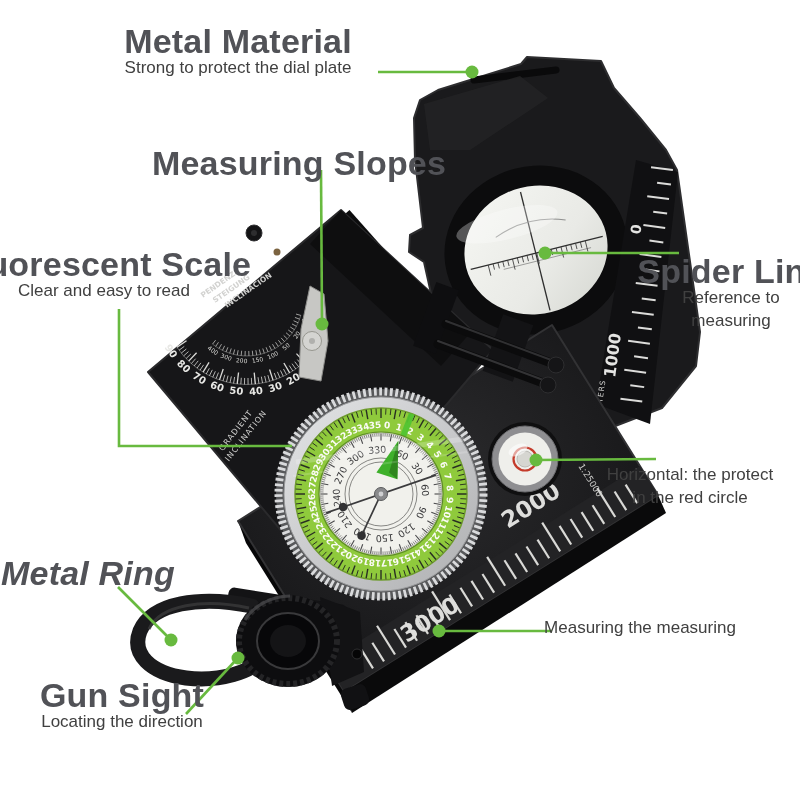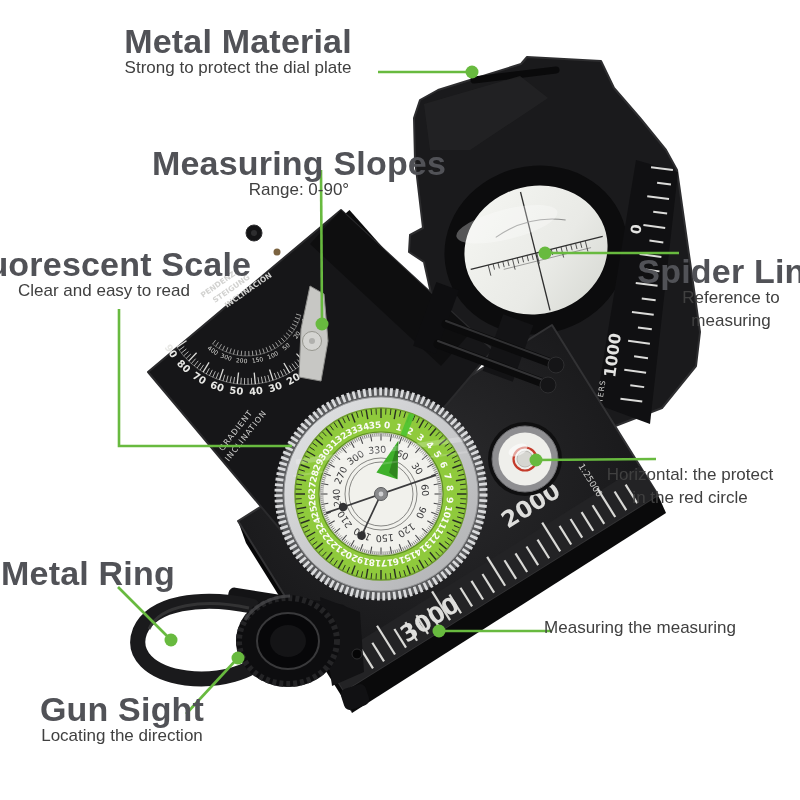--- a/index.html
+++ b/index.html
@@ -796,44 +796,43 @@
   </g>
 </svg>
 
 <div class="anno" style="left:238px;top:26px;">
   <div class="anno-title">Metal Material</div>
   <div class="anno-sub">Strong to protect the dial plate</div>
 </div>
 
 <div class="anno" style="left:254px;top:148px;margin-left:45px;">
   <div class="anno-title">Measuring Slopes</div>
-  <div class="anno-sub">Range: 0-90°</div>
 </div>
 
 <div class="anno" style="left:104px;top:249px;">
   <div class="anno-title">Fluorescent Scale</div>
   <div class="anno-sub">Clear and easy to read</div>
 </div>
 
 <div class="anno" style="left:731px;top:256px;">
   <div class="anno-title">Spider Line</div>
   <div class="anno-sub">Reference to</div>
   <div class="anno-sub">measuring</div>
 </div>
 
 <div class="anno" style="left:690px;top:463px;">
   <div class="anno-sub">Horizontal: the protect</div>
   <div class="anno-sub">in the red circle</div>
 </div>
 
-<div class="anno" style="left:88px;top:558px;">
+<div class="anno" style="left:88px;top:558px;font-style:italic;">
   <div class="anno-title">Metal Ring</div>
 </div>
 
-<div class="anno" style="left:122px;top:694px;">
+<div class="anno" style="left:122px;top:680px;">
   <div class="anno-title">Gun Sight</div>
   <div class="anno-sub">Locating the direction</div>
 </div>
 
 <div class="anno" style="left:640px;top:616px;">
   <div class="anno-sub">Measuring the measuring</div>
 </div>
 
 </div>
 

